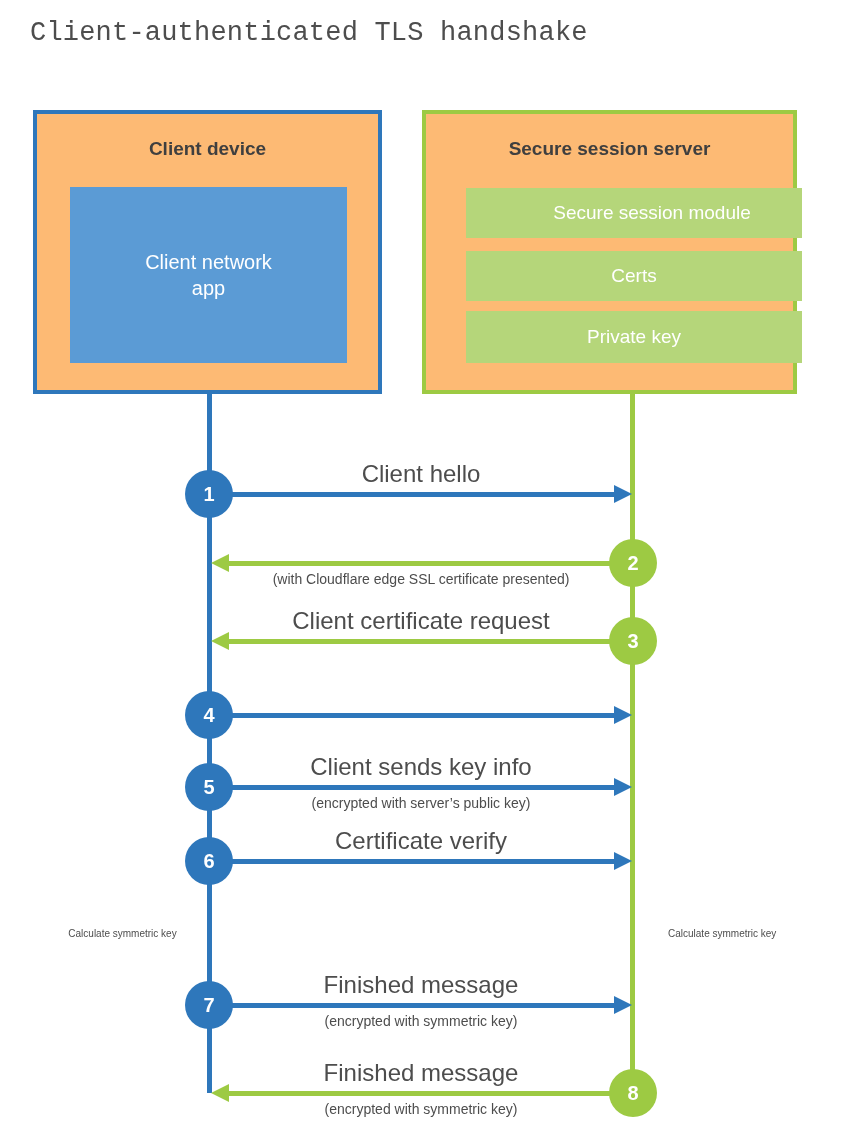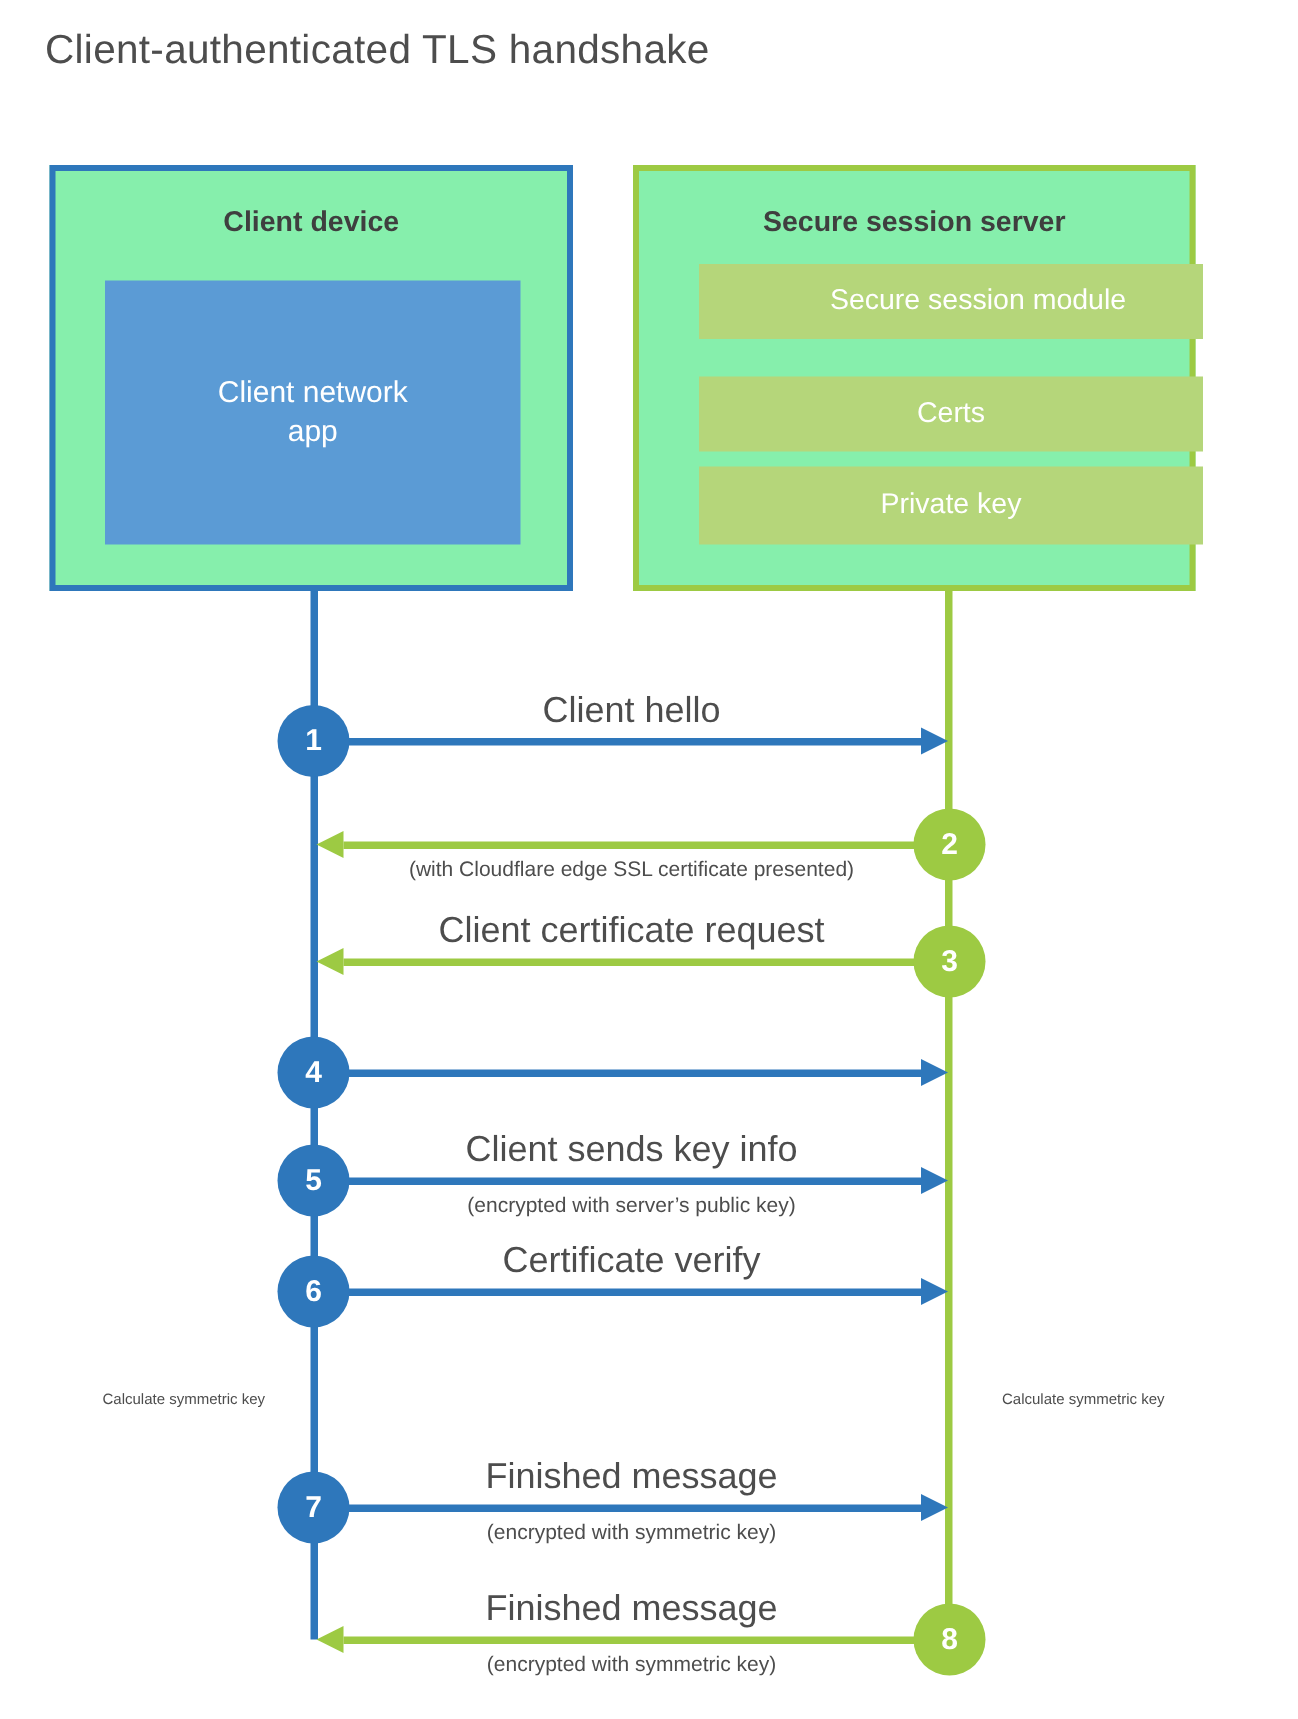--- a/index.html
+++ b/index.html
@@ -9,45 +9,45 @@
     --green_fill:#b5d67a;
     --text:#4d4d4d;
     --title_text:#3f3f3f;
   }
   *{margin:0;padding:0;box-sizing:border-box;}
   body{background:#fff;font-family:"Liberation Sans","DejaVu Sans",sans-serif;}
   .canvas{position:relative;width:865px;height:1146px;background:#fff;overflow:hidden;}
 
   .page-title{
     position:absolute;left:30px;top:18px;
-    font-size:27px;font-weight:300;color:var(--text);letter-spacing:.2px;
+    font-size:27px;font-weight:300;color:var(--text);letter-spacing:.2px;font-family:Liberation Mono, monospace;
   }
 
   
-  .box{position:absolute;top:110px;height:284px;background:#86efac;border:4px solid;}
+  .box{position:absolute;top:110px;height:284px;background:#fdba74;border:4px solid;}
   .box.client{left:33px;width:349px;border-color:var(--blue);}
   .box.server{left:422px;width:375px;border-color:var(--green);}
   .box-title{
     margin-top:24px;text-align:center;
     font-size:19px;font-weight:700;color:var(--title_text);
   }
   .client-app{
     position:absolute;left:33px;top:73px;width:277px;height:176px;
     background:var(--blue_fill);display:flex;align-items:center;justify-content:center;
   }
   .client-app span{
     display:inline-block;width:160px;text-align:center;
     color:#fff;font-size:20px;line-height:26px;
   }
   .server-bar{
     position:absolute;left:40px;width:336px;height:50px;
     background:var(--green_fill);color:#fff;font-size:19px;
     display:flex;align-items:center;justify-content:center;
   }
-  .server-bar.b0{top:62px;padding-left:36px;}
+  .server-bar.b0{top:74px;padding-left:36px;}
   .server-bar.b1{top:137px;}
   .server-bar.b2{top:197px;height:52px;}
 
   
   .vline{position:absolute;width:5px;top:394px;}
   .vline.blue{left:207px;height:699px;background:var(--blue);}
   .vline.green{left:630px;height:699px;background:var(--green);}
 
   
   .arrow-line{position:absolute;height:5px;}

